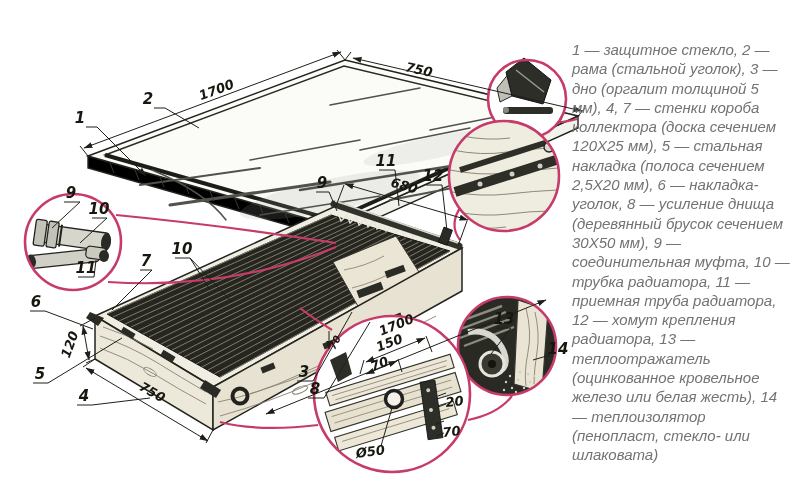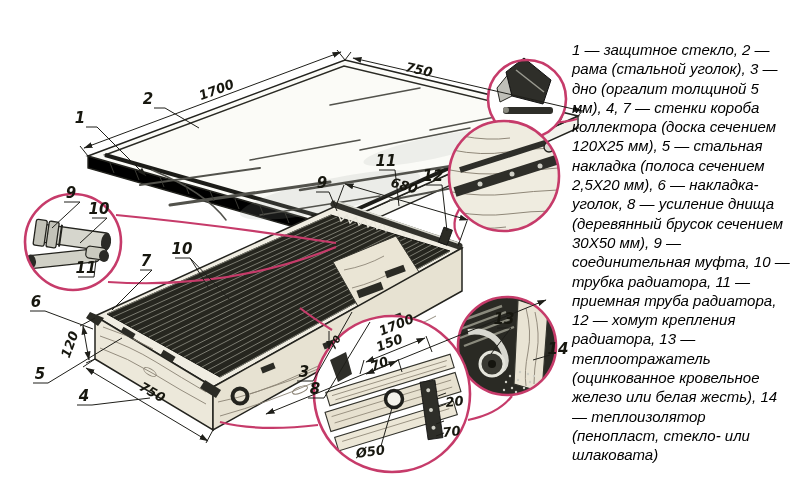--- a/index.html
+++ b/index.html
@@ -4,21 +4,21 @@
 <style>
   html,body{margin:0;padding:0;background:#ffffff;}
   .stage{
     position:relative;width:791px;height:483px;background:#ffffff;overflow:hidden;
     font-family:"Liberation Sans", sans-serif;
   }
   svg{position:absolute;left:0;top:0;}
   .legend{
     position:absolute;left:572px;top:40px;width:218px;
     font-family:"Liberation Sans", sans-serif;
-    font-style:italic;font-size:15px;line-height:19.3px;color:#000000;
+    font-style:italic;font-size:15px;line-height:19.3px;color:#737373;
     text-align:left;
   }
   text{font-family:"DejaVu Sans", sans-serif;fill:#17170f;}
   .plabel{font-size:15px;font-weight:bold;font-style:italic;}
   .dlabel{font-size:13px;font-weight:bold;font-style:italic;}
   .dsmall{font-size:10px;font-weight:bold;font-style:italic;}
 </style>
 </head>
 <body>
 

